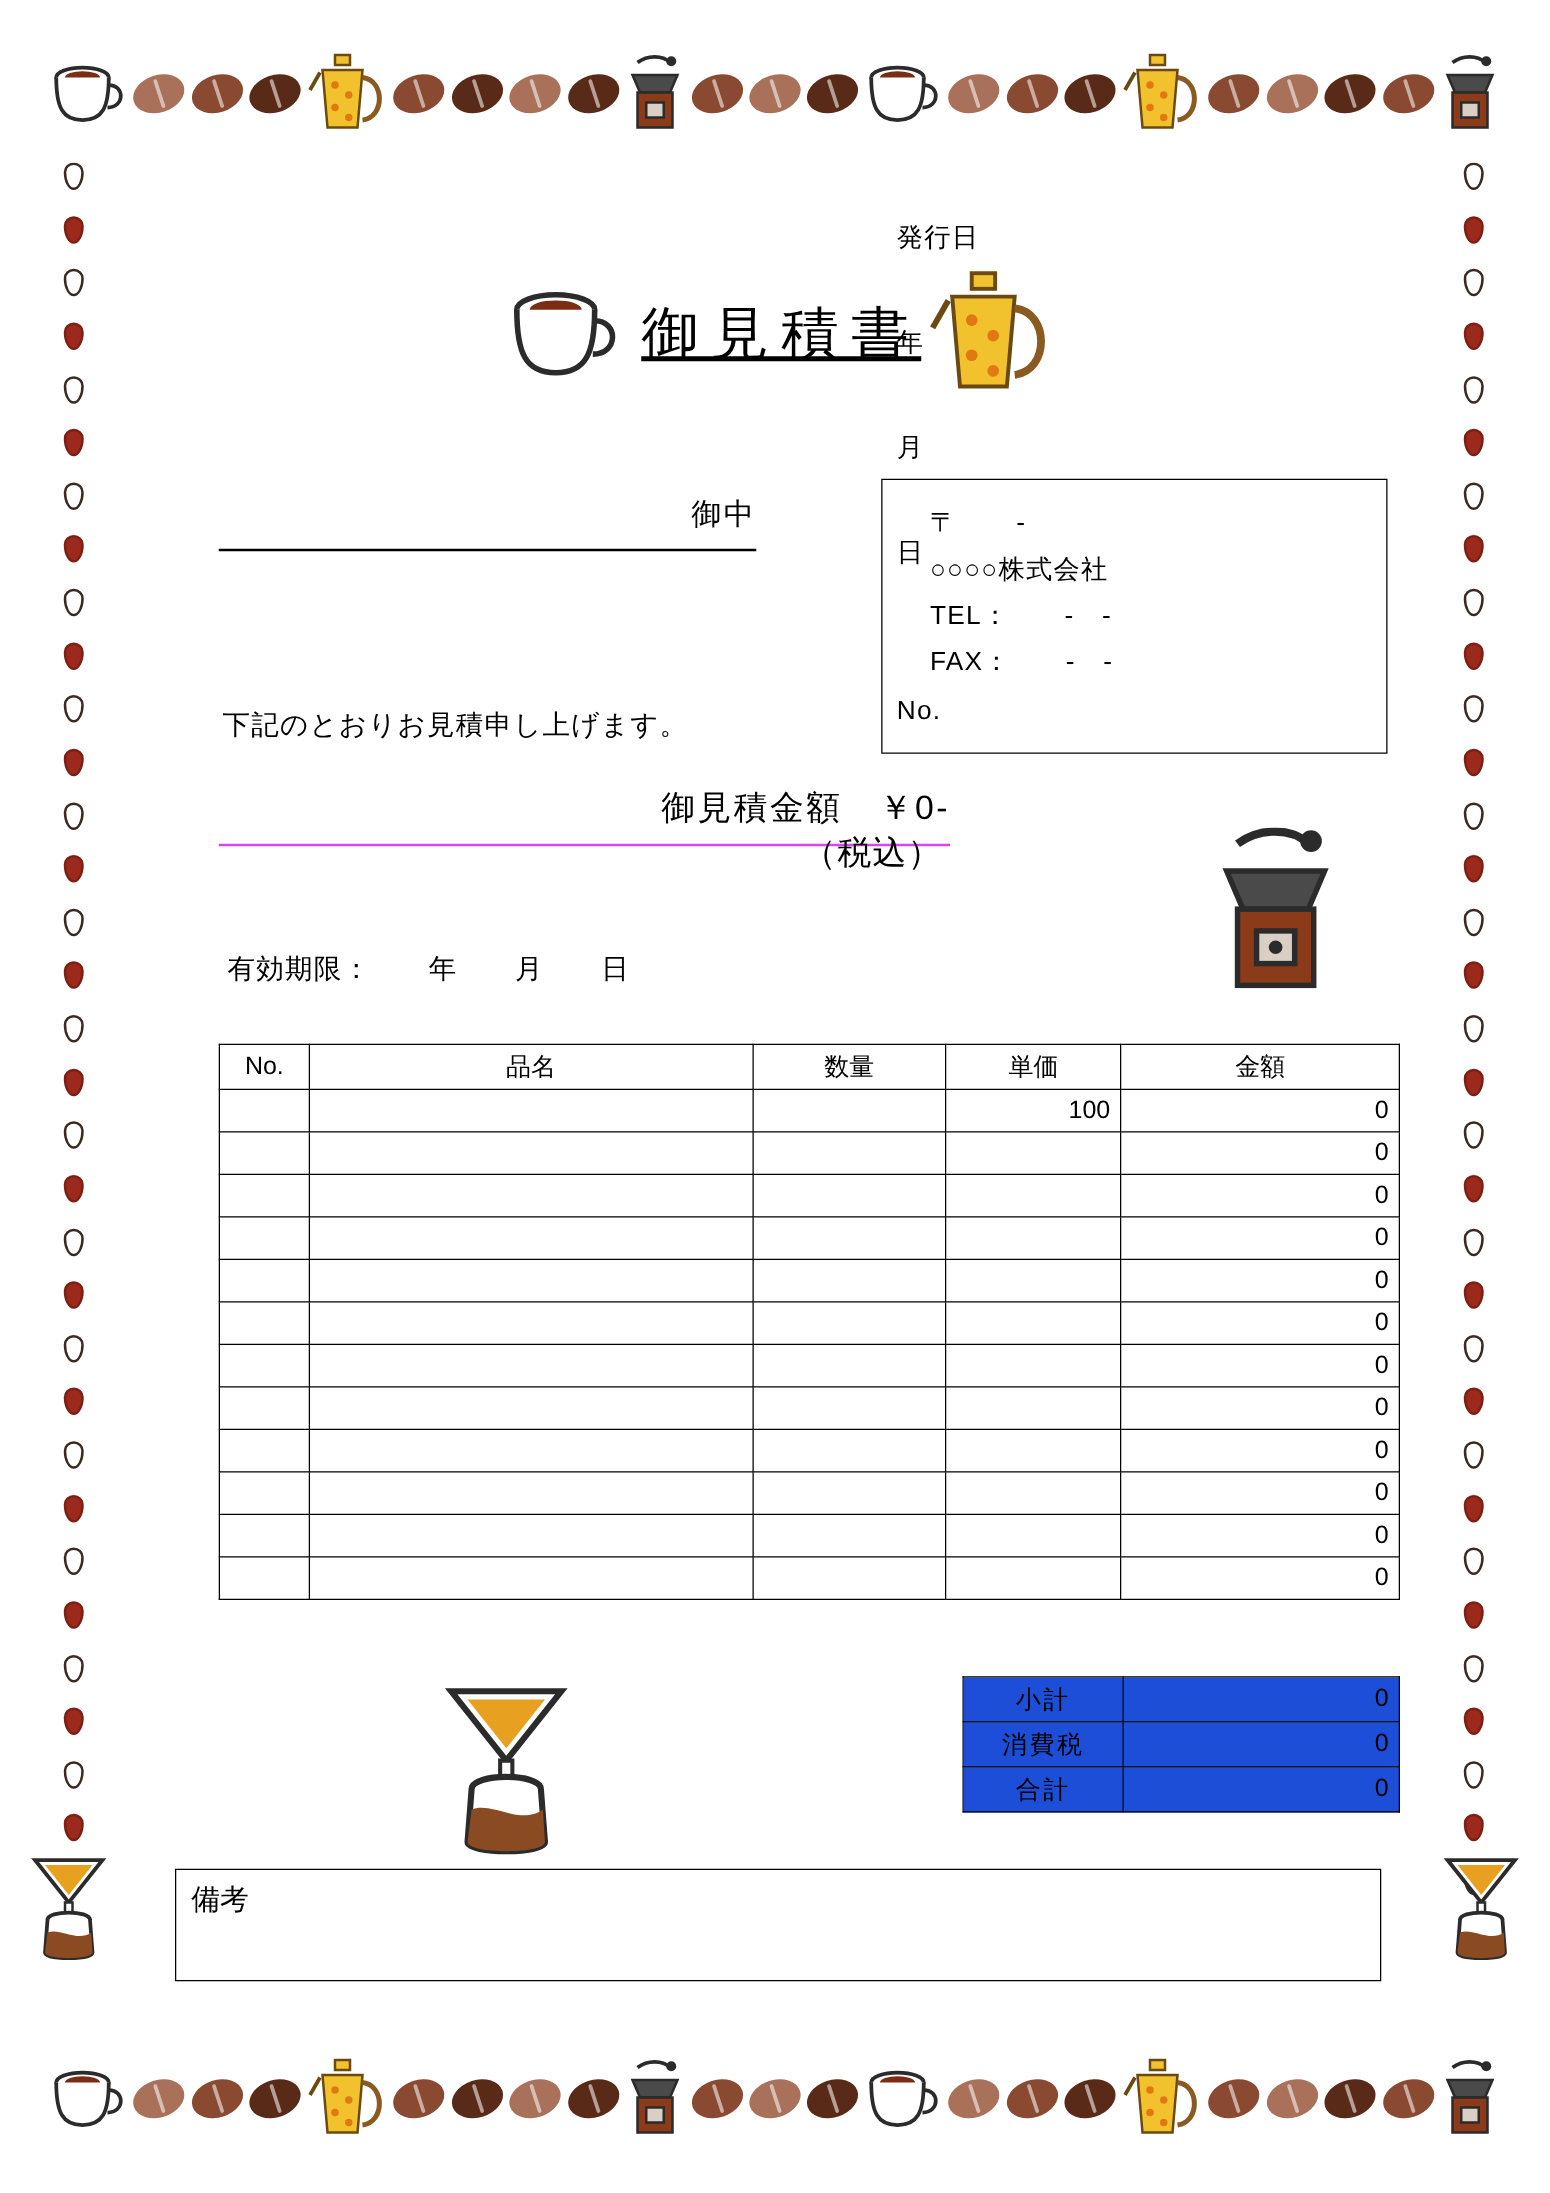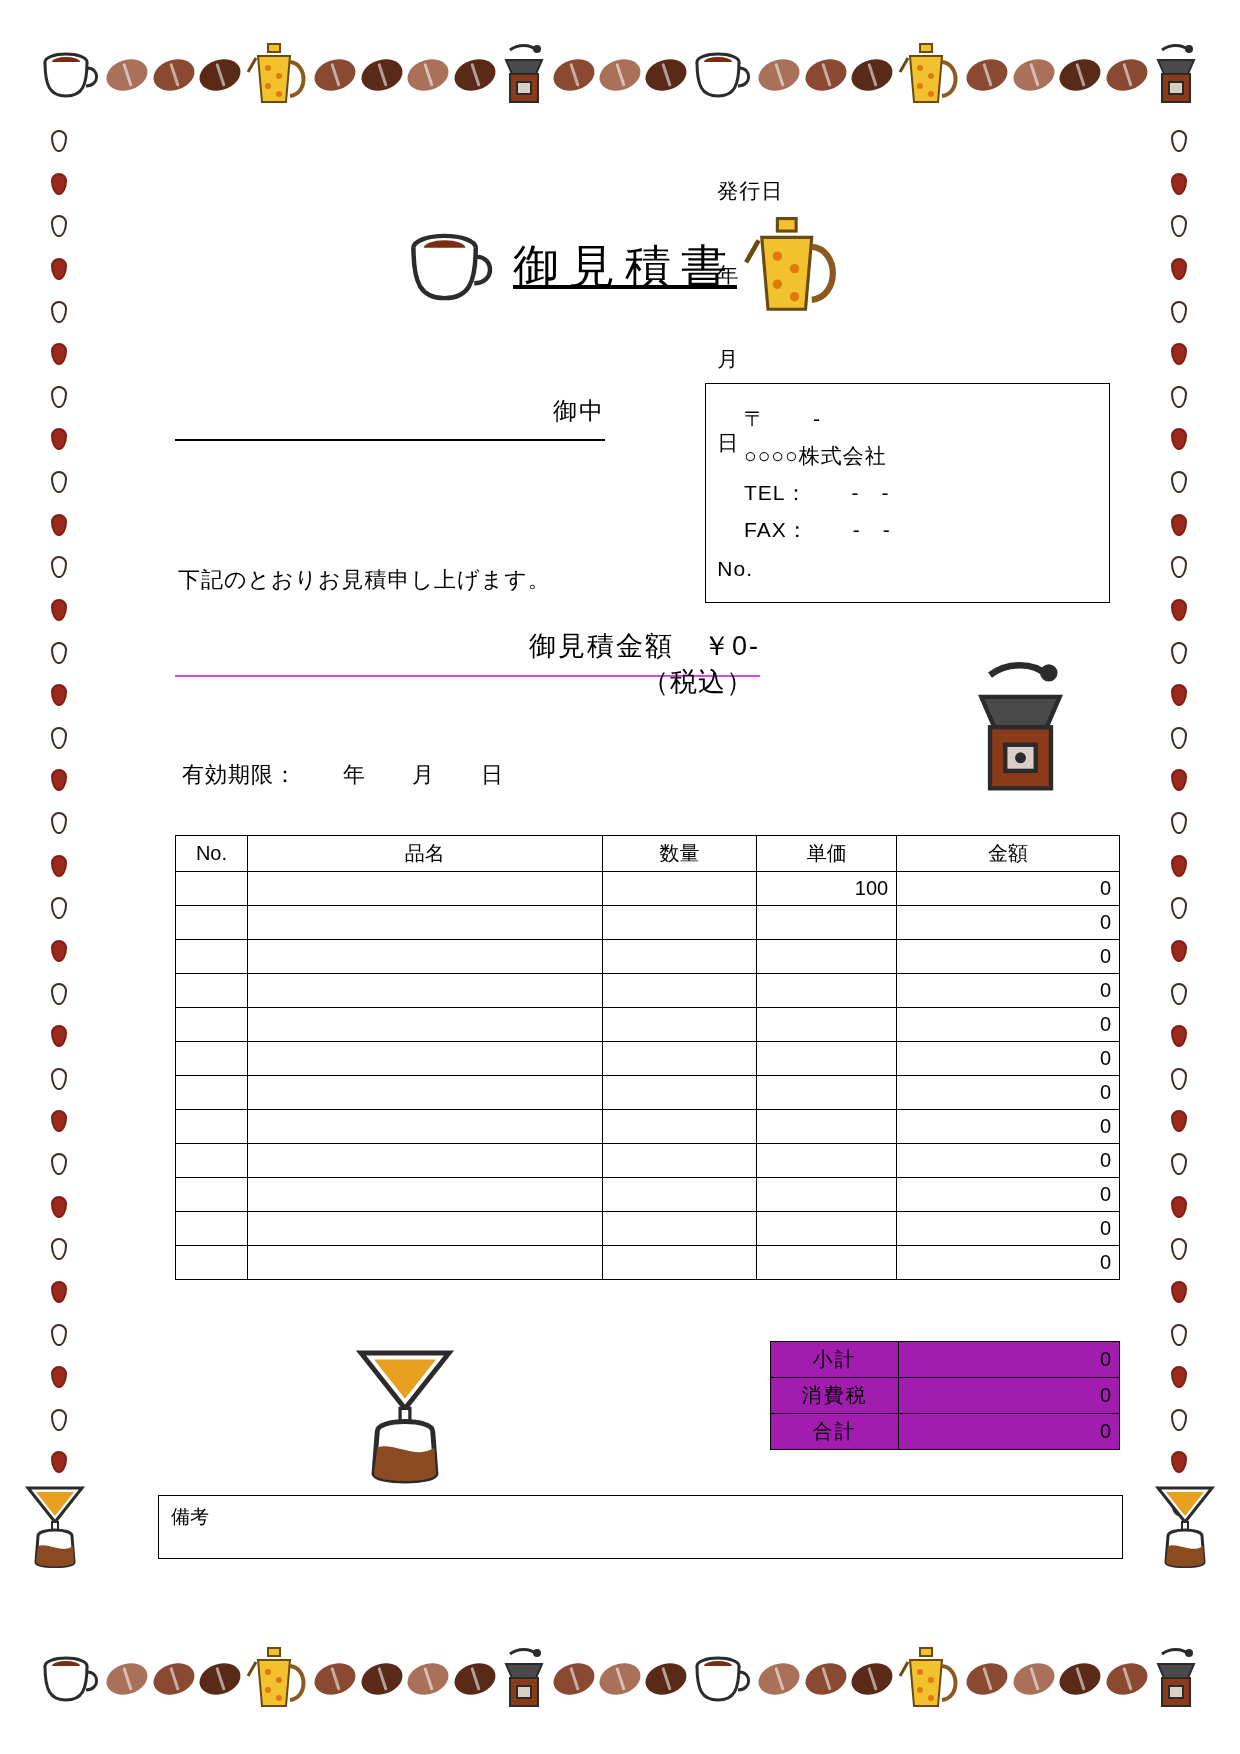--- a/index.html
+++ b/index.html
@@ -235,37 +235,37 @@
     left: 770px;
     top: 1341px;
     width: 350px;
     border-collapse: collapse;
     font-size: 20px;
   }
   .totals td {
     border: 1px solid #000;
     height: 36px;
     padding: 0 8px;
-    background: #a21caf;
+    background: #1d4ed8;
     box-sizing: border-box;
   }
   .totals td.label { width: 128px; text-align: center; letter-spacing: 2px; }
   .totals td.value { text-align: right; }
 
   
   .remarks {
     position: absolute;
-    left: 158px;
+    left: 140px;
     top: 1495px;
     width: 965px;
-    height: 64px;
+    height: 90px;
     border: 1px solid #000;
     box-sizing: border-box;
     padding: 8px 12px;
-    font-size: 19px;
+    font-size: 23px;
   }
 
   
   .dripper-deco {
     position: absolute;
     left: 350px;
     top: 1340px;
   }
 </style>
 </head>

